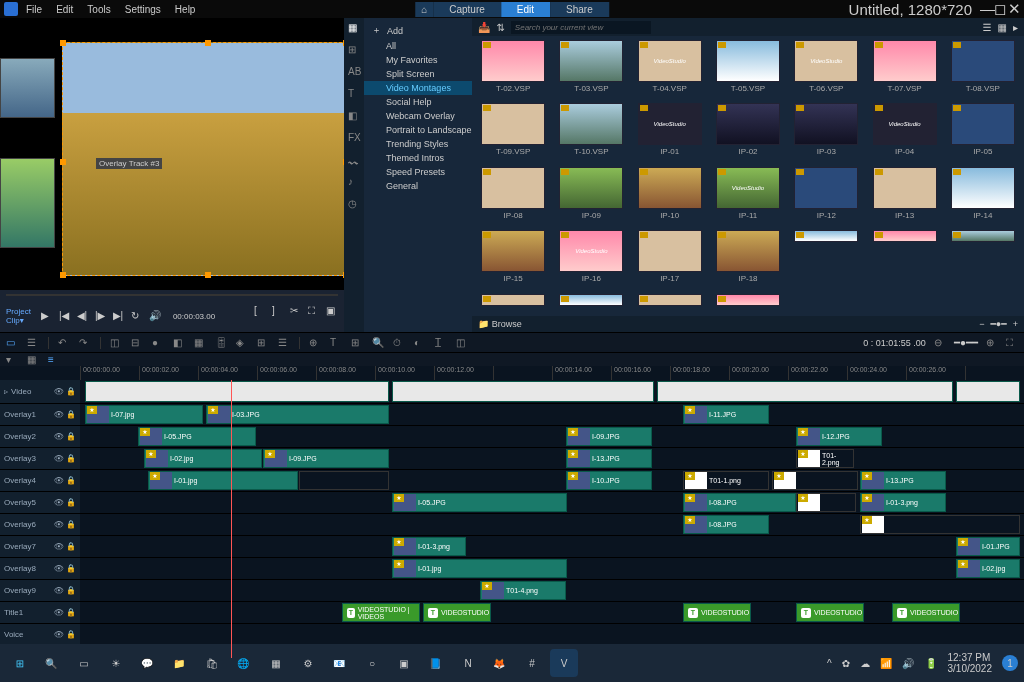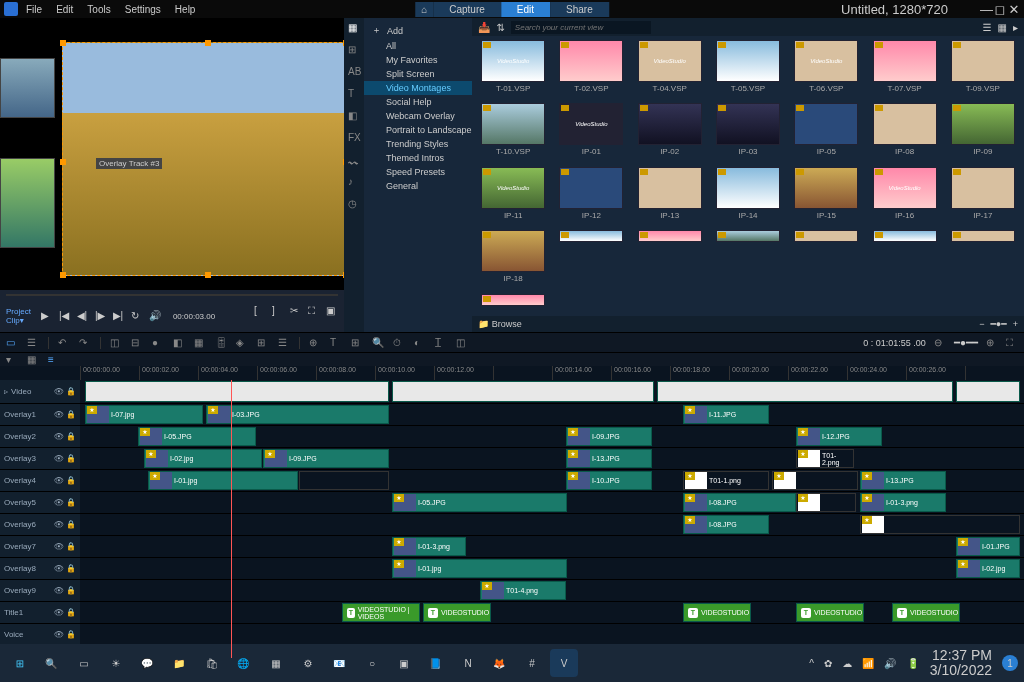--- a/index.html
+++ b/index.html
@@ -7,21 +7,21 @@
 
 
 .titlebar { height: 18px; background: #0a0a0a; display: flex; align-items: center; padding: 0 4px; }
 .titlebar .logo { width: 14px; height: 14px; background: #2a6fd3; border-radius: 2px; margin-right: 8px; }
 .titlebar .menu { display: flex; gap: 14px; font-size: 10px; }
 .titlebar .menu span { cursor: pointer; }
 .titlebar .tabs { margin-left: auto; margin-right: auto; position: absolute; left: 50%; transform: translateX(-50%); display: flex; }
 .titlebar .tab { padding: 2px 16px; background: #1a3a5a; font-size: 10px; cursor: pointer; }
 .titlebar .tab.home { width: 18px; padding: 2px 6px; background: #1a3a5a; }
 .titlebar .tab.active { background: #2a7fd3; color: #fff; }
-.titlebar .right { margin-left: auto; display: flex; gap: 24px; align-items: center; font-size: 13px; }
+.titlebar .right { margin-left: auto; display: flex; gap: 0; align-items: center; font-size: 15px; }
 .titlebar .winbtns { display: flex; gap: 2px; margin-left: 8px; }
 .titlebar .winbtns span { width: 12px; text-align: center; cursor: pointer; }
 
 
 .main { display: flex; height: 314px; }
 .preview-pane { width: 344px; background: #1a1a1a; display: flex; flex-direction: column; }
 .preview-canvas { flex: 1; background: #000; position: relative; overflow: hidden; }
 .preview-img { position: absolute; border: 1px solid #444; }
 .pi1 { left: 0; top: 40px; width: 55px; height: 60px; background: linear-gradient(#8ab, #468); }
 .pi2 { left: 0; top: 140px; width: 55px; height: 90px; background: linear-gradient(#9c6, #376); }
@@ -81,21 +81,21 @@
 .clip .star { position: absolute; top: 0; left: 0; width: 10px; height: 8px; background: #ca0; font-size: 6px; text-align: center; line-height: 8px; }
 .clip.title { background: #3a9a2a; padding-left: 4px; }
 .clip.title::before { content: "T"; background: #fff; color: #3a9a2a; width: 10px; height: 10px; display: inline-flex; align-items: center; justify-content: center; margin-right: 3px; font-weight: bold; border-radius: 2px; }
 .clip.audio { background: #1a4a6a; }
 .playhead { position: absolute; top: 0; bottom: 0; width: 1px; background: #f55; left: 231px; z-index: 10; }
 
 
 .taskbar { position: absolute; bottom: 0; left: 0; right: 0; height: 38px; background: #1a2838; display: flex; align-items: center; padding: 0 6px; gap: 4px; }
 .taskbar .tb { width: 28px; height: 28px; border-radius: 4px; display: flex; align-items: center; justify-content: center; cursor: pointer; }
 .taskbar .tray { margin-left: auto; display: flex; align-items: center; gap: 10px; font-size: 10px; }
-.taskbar .clock { text-align: right; line-height: 1.1; font-size: 14px; }
+.taskbar .clock { text-align: left; line-height: 1.1; font-size: 10px; }
 
 .th-sky { background: linear-gradient(#8bd, #fff); }
 .th-pink { background: linear-gradient(#f8a, #fcc); }
 .th-mtn { background: linear-gradient(#acd, #576); }
 .th-ppl { background: #d8c0a0; }
 .th-dark { background: #223; }
 .th-city { background: linear-gradient(#335, #112); }
 .th-warm { background: linear-gradient(#ca5, #853); }
 .th-grn { background: linear-gradient(#8b5, #463); }
 .th-blu { background: #2a4a7a; }
@@ -207,74 +207,86 @@
         <span class="ri">📥</span>
         <span class="ri">⇅</span>
         <input class="search" placeholder="Search your current view" style="">
         <div class="spacer"></div>
         <span class="ri">☰</span>
         <span class="ri">▦</span>
         <span class="ri">▸</span>
       </div>
       <div class="lib-grid" id="lib-grid">
           <div class="lib-item">
-            <div class="lib-thumb th-sky vs" data-txt="VideoStudio"></div>
-            <div class="lib-label">T-01.VSP</div>
-          </div>
-          <div class="lib-item">
             <div class="lib-thumb th-pink"></div>
             <div class="lib-label">T-02.VSP</div>
           </div>
           <div class="lib-item">
+            <div class="lib-thumb th-mtn"></div>
+            <div class="lib-label">T-03.VSP</div>
+          </div>
+          <div class="lib-item">
             <div class="lib-thumb th-ppl vs" data-txt="VideoStudio"></div>
             <div class="lib-label">T-04.VSP</div>
           </div>
           <div class="lib-item">
             <div class="lib-thumb th-sky"></div>
             <div class="lib-label">T-05.VSP</div>
           </div>
           <div class="lib-item">
             <div class="lib-thumb th-ppl vs" data-txt="VideoStudio"></div>
             <div class="lib-label">T-06.VSP</div>
           </div>
           <div class="lib-item">
             <div class="lib-thumb th-pink"></div>
             <div class="lib-label">T-07.VSP</div>
           </div>
           <div class="lib-item">
+            <div class="lib-thumb th-blu"></div>
+            <div class="lib-label">T-08.VSP</div>
+          </div>
+          <div class="lib-item">
             <div class="lib-thumb th-ppl"></div>
             <div class="lib-label">T-09.VSP</div>
           </div>
           <div class="lib-item">
             <div class="lib-thumb th-mtn"></div>
             <div class="lib-label">T-10.VSP</div>
           </div>
           <div class="lib-item">
             <div class="lib-thumb th-dark vs" data-txt="VideoStudio"></div>
             <div class="lib-label">IP-01</div>
           </div>
           <div class="lib-item">
             <div class="lib-thumb th-city"></div>
             <div class="lib-label">IP-02</div>
           </div>
           <div class="lib-item">
             <div class="lib-thumb th-city"></div>
             <div class="lib-label">IP-03</div>
           </div>
           <div class="lib-item">
+            <div class="lib-thumb th-dark vs" data-txt="VideoStudio"></div>
+            <div class="lib-label">IP-04</div>
+          </div>
+          <div class="lib-item">
             <div class="lib-thumb th-blu"></div>
             <div class="lib-label">IP-05</div>
           </div>
           <div class="lib-item">
             <div class="lib-thumb th-ppl"></div>
             <div class="lib-label">IP-08</div>
           </div>
           <div class="lib-item">
             <div class="lib-thumb th-grn"></div>
             <div class="lib-label">IP-09</div>
+          </div>
+          <div class="lib-item">
+            <div class="lib-thumb th-warm"></div>
+            <div class="lib-label">IP-10</div>
           </div>
           <div class="lib-item">
             <div class="lib-thumb th-grn vs" data-txt="VideoStudio"></div>
             <div class="lib-label">IP-11</div>
           </div>
           <div class="lib-item">
             <div class="lib-thumb th-blu"></div>
             <div class="lib-label">IP-12</div>
           </div>
           <div class="lib-item">

